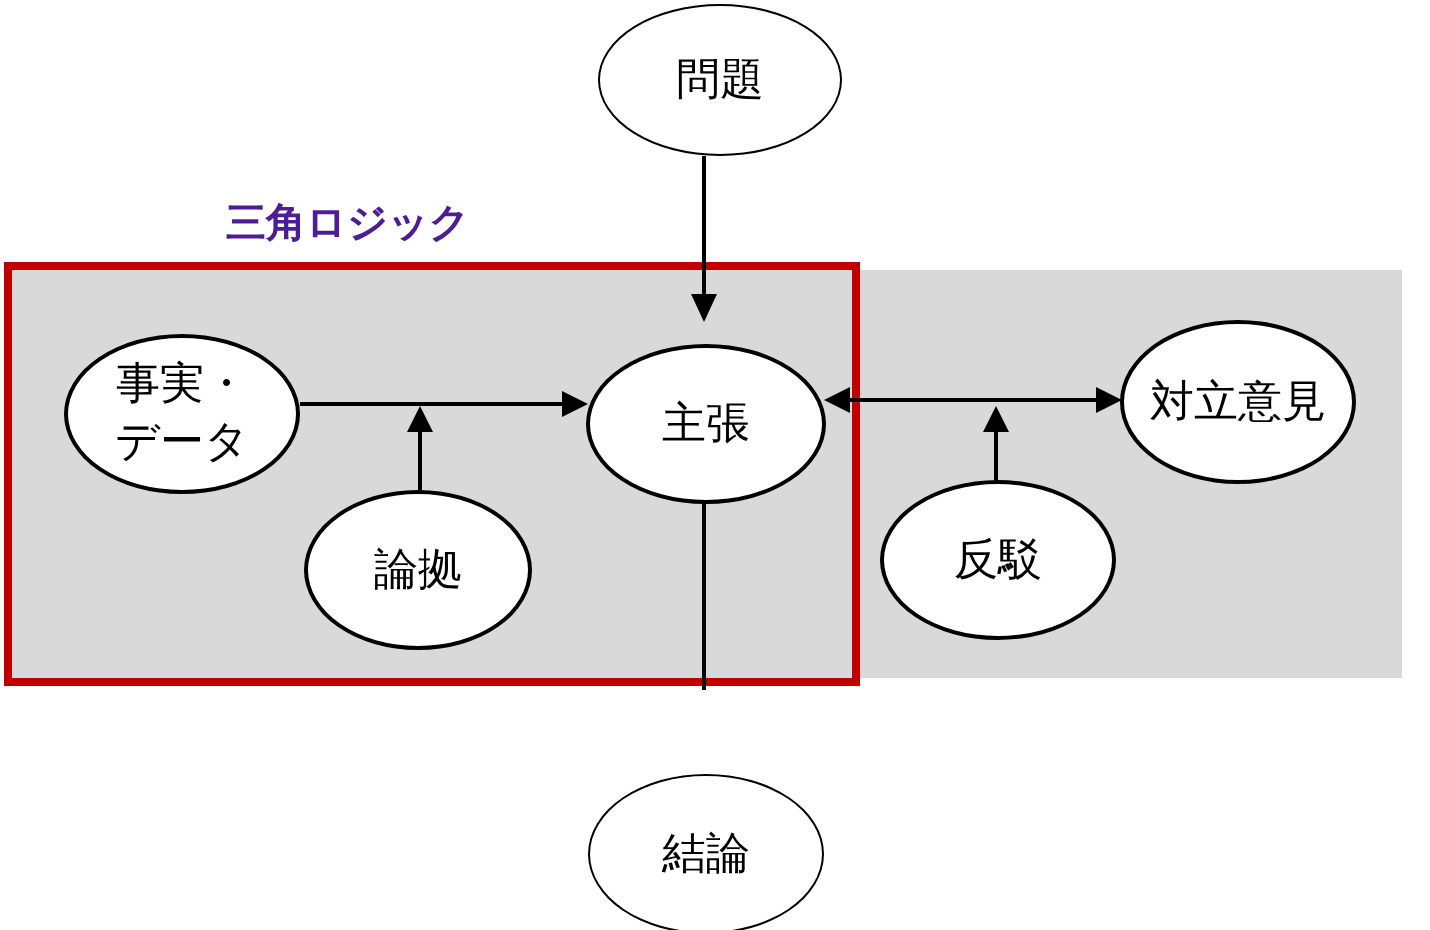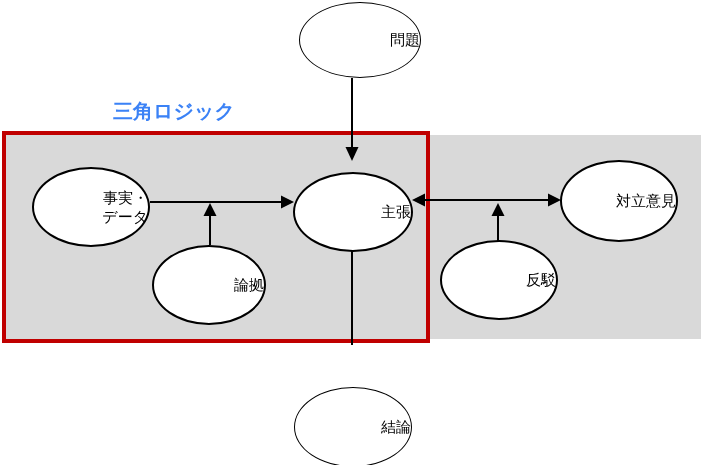--- a/index.html
+++ b/index.html
@@ -10,30 +10,30 @@
   .band {
     position:absolute; left:4px; top:135px; width:697px; height:204px;
     background:#D9D9D9; z-index:1;
   }
   .frame {
     position:absolute; left:2px; top:131px; width:428px; height:212px;
     border:4px solid #C00000; box-sizing:border-box; z-index:2;
   }
   .frame-label {
     position:absolute; left:113px; top:98px; z-index:5;
-    font-size:20px; font-weight:bold; color:#3b82f6; white-space:nowrap;
+    font-size:20px; font-weight:bold; color:#4c1d95; white-space:nowrap;
   }
   .connectors { position:absolute; left:0; top:0; z-index:3; }
   .connectors line { stroke:#000000; stroke-width:2; }
   .connectors polygon { fill:#000000; stroke:none; }
   .node {
     position:absolute; background:#FFFFFF; border:2px solid #000000;
     border-radius:50%; display:flex; flex-direction:column;
-    align-items:flex-end; justify-content:center; text-align:center;
-    font-size:15px; color:#000000; line-height:1.3; z-index:4;
+    align-items:center; justify-content:center; text-align:center;
+    font-size:22px; color:#000000; line-height:1.3; z-index:4;
     box-sizing:border-box;
   }
   .node.thin { border-width:1px; }
   .n-problem    { left:299px; top:2px;   width:122px; height:76px; }
   .n-fact       { left:32px;  top:167px; width:118px; height:80px; }
   .n-grounds    { left:152px; top:245px; width:114px; height:80px; }
   .n-claim      { left:293px; top:172px; width:120px; height:80px; }
   .n-rebuttal   { left:440px; top:240px; width:118px; height:80px; }
   .n-opposing   { left:560px; top:160px; width:118px; height:82px; }
   .n-conclusion { left:294px; top:387px; width:118px; height:80px; }

